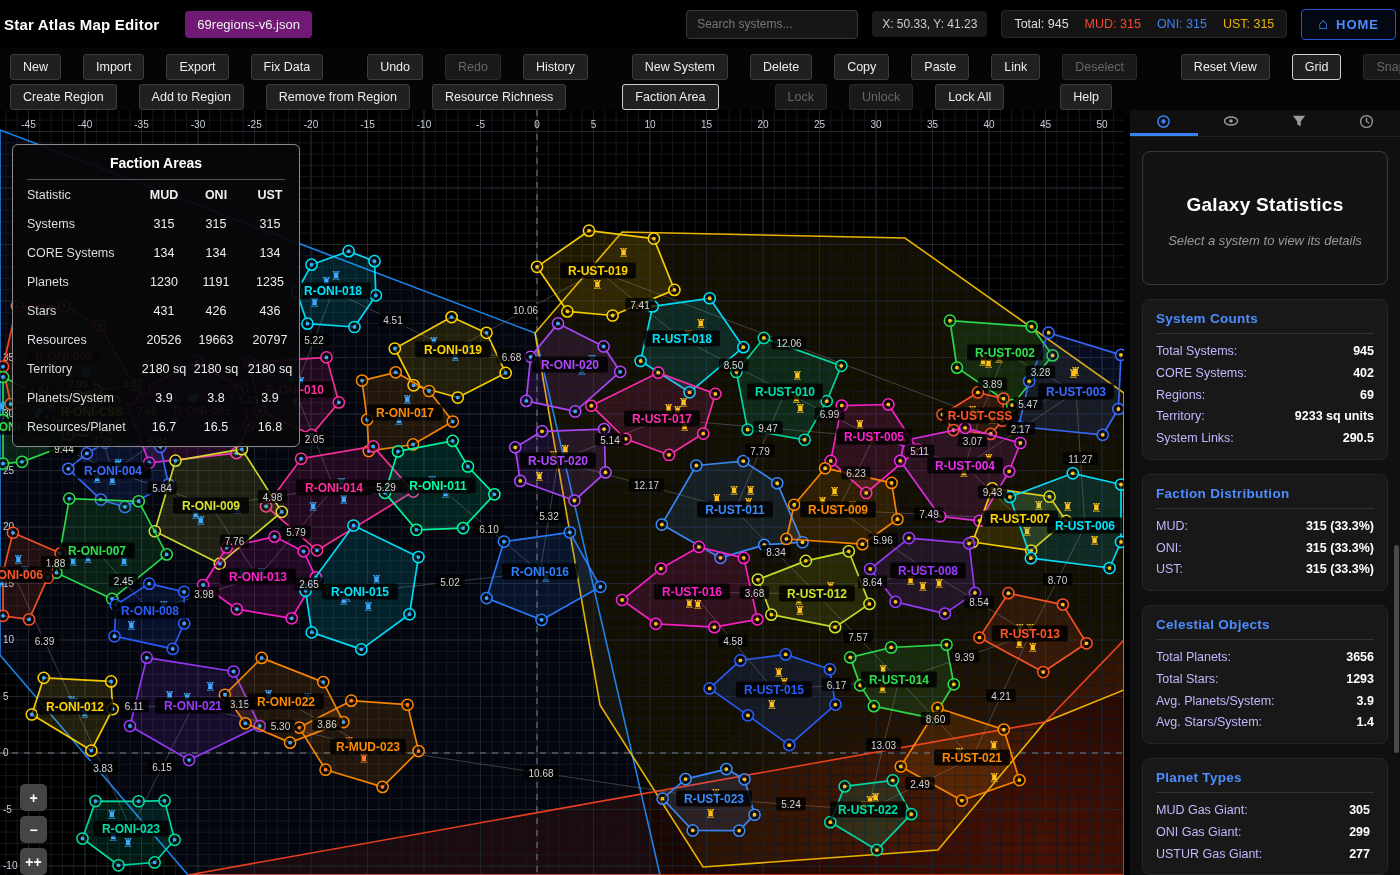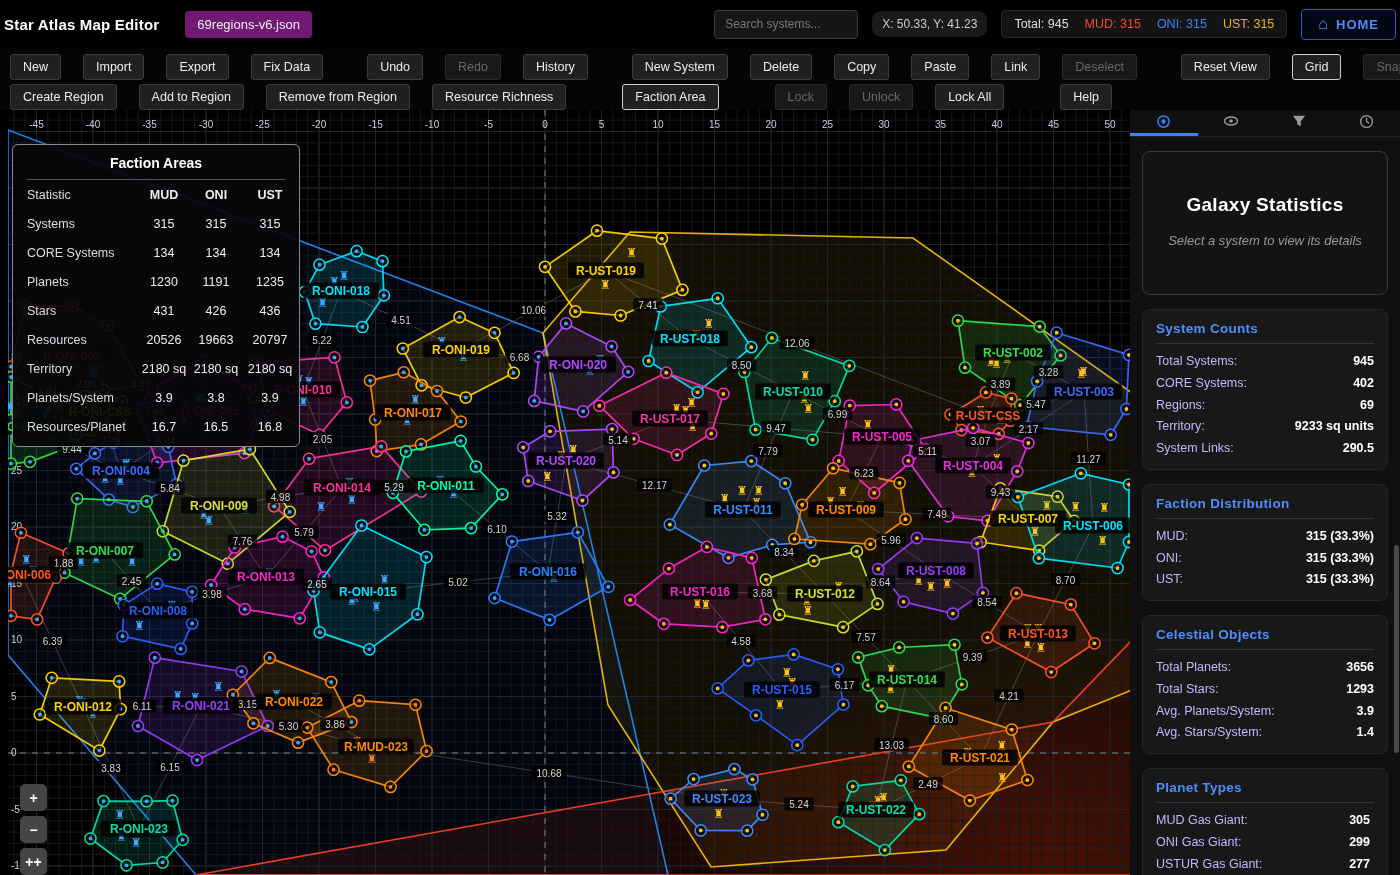--- a/index.html
+++ b/index.html
@@ -2,49 +2,49 @@
 <html><head>
 <meta charset="utf-8">
 <style>
   * { margin:0; padding:0; box-sizing:border-box; }
   html,body { width:1400px; height:875px; overflow:hidden; background:#000; font-family:"Liberation Sans",sans-serif; }
   
   .hdr { display:flex; align-items:center; height:48px; padding:0 4px; background:#000; }
   .hdr-title { color:#fff; font-weight:bold; font-size:15px; letter-spacing:.2px; }
   .file-chip { margin-left:26px; background:#701a75; color:#eee; font-size:13px; padding:6px 12px; border-radius:4px; }
   .hdr-right { margin-left:auto; display:flex; align-items:center; gap:14px; }
-  .search { width:144px; height:29px; background:#161616; border:1px solid #3a3a3a; border-radius:4px; color:#ddd; font-size:12px; padding:0 10px; font-family:"Liberation Sans",sans-serif; }
+  .search { width:172px; height:29px; background:#161616; border:1px solid #3a3a3a; border-radius:4px; color:#ddd; font-size:12px; padding:0 10px; font-family:"Liberation Sans",sans-serif; }
   .search::placeholder { color:#777; }
-  .coord-chip { background:#1a1a1a; color:#ccc; font-size:12px; padding:6px 10px; border-radius:9px; white-space:nowrap; }
+  .coord-chip { background:#1a1a1a; color:#ccc; font-size:12px; padding:6px 10px; border-radius:4px; white-space:nowrap; }
   .totals-chip { background:#141414; border:1px solid #262626; border-radius:4px; padding:6px 12px; font-size:12.5px; display:flex; gap:16px; white-space:nowrap;align-items:center; }
   .t-total { color:#ddd; } .t-mud { color:#ff4430; } .t-oni { color:#3b82f6; } .t-ust { color:#eab308; }
   .home-btn { display:flex; align-items:center; gap:7px; border:1px solid #2457d6; background:rgba(37,99,235,.08); color:#4d8dff; font-weight:bold; font-size:13px; padding:7px 16px; border-radius:4px; cursor:pointer; letter-spacing:1px; }
   
   .tbar { background:#050505; padding:2px 10px 6px; }
   .trow { display:flex; align-items:center; gap:22px; margin-top:4px; }
   .tbtn { background:#202020; border:1px solid #3c3c3c; color:#ececec; font-size:12.5px; padding:5px 12px; border-radius:3px; cursor:pointer; white-space:nowrap; font-family:"Liberation Sans",sans-serif; }
   .tbtn.disabled { color:#666; background:#191919; border-color:#2b2b2b; }
   .tbtn.active { border-color:#cfcfcf; }
   .tgap { width:12px; }
   
-  .map-wrap { position:absolute; left:0; top:110px; width:1124px; height:765px; background:#000;padding-left:8px; }
+  .map-wrap { position:absolute; left:0; top:110px; width:1124px; height:765px; background:#000; }
   
   .fpanel { position:absolute; left:12px; top:144px; width:288px; background:rgba(8,8,10,.93); border:1px solid #8a8a8a; border-radius:6px; padding:10px 14px 12px; z-index:5; }
   .fpanel h3 { color:#fff; font-size:14px; text-align:center; margin-bottom:8px; }
   .fpanel hr { border:none; border-top:1px solid #555; margin-bottom:8px; }
   .ftable { display:grid; grid-template-columns:112px 50px 54px 54px; row-gap:15px; font-size:12.5px; }
   .ftable .lab { color:#ddd; } .ftable .val { color:#eee; text-align:center; }
   .fh { font-weight:bold; } .c-mud { color:#ff4430; } .c-oni { color:#3b82f6; } .c-ust { color:#eab308; }
   
   .sidebar { position:absolute; left:1130px; top:110px; width:270px; height:765px; background:#101010; }
   .stabs { display:flex; height:27px; border-bottom:1px solid #222; }
   .stab { flex:1; display:flex; align-items:center; justify-content:center; color:#9a9a9a; cursor:pointer; }
   .stab.active { color:#3b82f6; box-shadow:inset 0 -3px 0 #3b82f6; }
   .scontent { height:738px; overflow:hidden; padding:14px 12px; }
-  .stat-card { border:1px solid #3a3a3a; background:#131313; border-radius:8px; text-align:center; padding:42px 12px 46px; }
+  .stat-card { border:1px solid #3a3a3a; background:#131313; border-radius:8px; text-align:center; padding:42px 12px 36px; }
   .stat-card h2 { color:#fff; font-size:19px; letter-spacing:.3px; }
   .stat-card p { color:#999; font-style:italic; font-size:13px; margin-top:17px; }
   .sec-card { background:#181818; border:1px solid #262626; border-radius:8px; padding:11px 13px 9px; margin-top:14px; }
   .sec-card h4 { color:#4d8dff; font-size:13.5px; border-bottom:1px solid #333; padding-bottom:7px; margin-bottom:7px; letter-spacing:.3px; }
   .srow { display:flex; justify-content:space-between; font-size:12.5px; line-height:1.74; }
   .srow .k { color:#c4b5fd; } .srow .v { color:#fff; font-weight:bold; }
   .scroll-list { max-height:133px; overflow-y:scroll; padding-right:4px; }
   .scroll-list::-webkit-scrollbar { width:6px; } .scroll-list::-webkit-scrollbar-thumb { background:#cfcfcf; border-radius:3px; }
   .page-thumb { position:absolute; right:1px; top:545px; width:5px; height:208px; background:#4a4a4a; border-radius:3px; }
   

